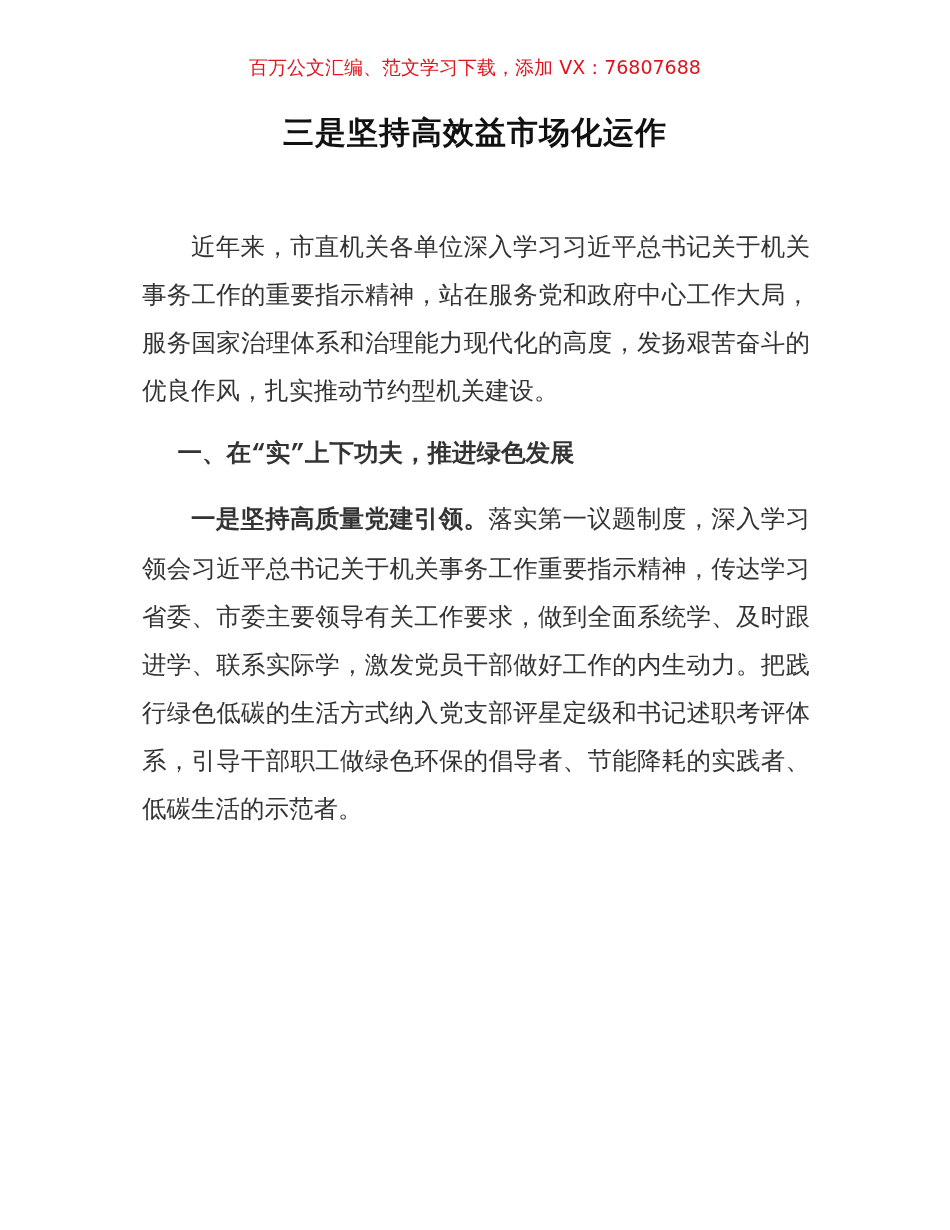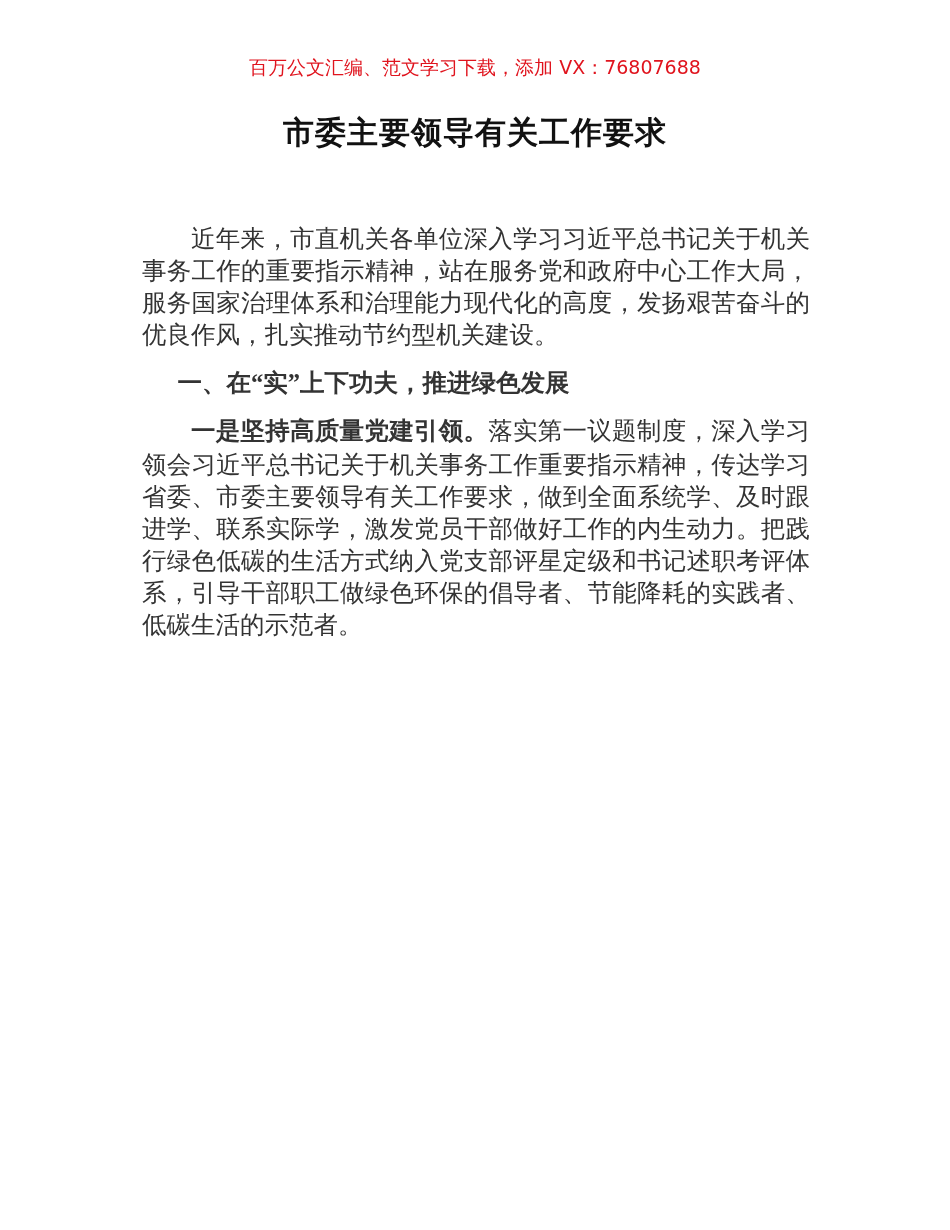--- a/index.html
+++ b/index.html
@@ -11,31 +11,31 @@
       letter-spacing: 0px;
     }
     .title {
       position: absolute; top: 112px; left: 0; width: 950px; text-align: center;
       font-family: "DejaVu Sans", sans-serif; font-size: 31px; font-weight: bold;
       color: #111; letter-spacing: 1px;
     }
     .body {
       position: absolute; top: 223px; left: 142px; width: 668px;
       font-family: "DejaVu Serif", serif; font-size: 24.5px; color: #333;
-      line-height: 32px; text-align: justify; text-justify: inter-character;
+      line-height: 48px; text-align: justify; text-justify: inter-character;
     }
     .para { margin: 0 0 16px 0; text-indent: 2em; }
-    .heading { margin: 11px 0 16px 0; text-indent: 1.45em; font-family: Liberation Serif, serif; font-weight: bold; color: #333; }
+    .heading { margin: 11px 0 16px 0; text-indent: 1.45em; font-family: Liberation Mono, monospace; font-weight: bold; color: #333; }
     .lead { font-family: Liberation Mono, monospace; font-weight: bold; color: #333; }
   </style>
 </head>
 <body>
 
 <div class="page">
   <div class="watermark">百万公文汇编、范文学习下载，添加 VX：76807688</div>
-  <div class="title">市委主要领导有关工作要求</div>
+  <div class="title">三是坚持高效益市场化运作</div>
 
   <div class="body">
     <p class="para">近年来，市直机关各单位深入学习习近平总书记关于机关事务工作的重要指示精神，站在服务党和政府中心工作大局，服务国家治理体系和治理能力现代化的高度，发扬艰苦奋斗的优良作风，扎实推动节约型机关建设。</p>
     <p class="heading">一、在“实”上下功夫，推进绿色发展</p>
     <p class="para"><span class="lead">一是坚持高质量党建引领。</span><span>落实第一议题制度，深入学习领会习近平总书记关于机关事务工作重要指示精神，传达学习省委、市委主要领导有关工作要求，做到全面系统学、及时跟进学、联系实际学，激发党员干部做好工作的内生动力。把践行绿色低碳的生活方式纳入党支部评星定级和书记述职考评体系，引导干部职工做绿色环保的倡导者、节能降耗的实践者、低碳生活的示范者。</span></p>
   </div>
 </div>
 
 </body></html>

